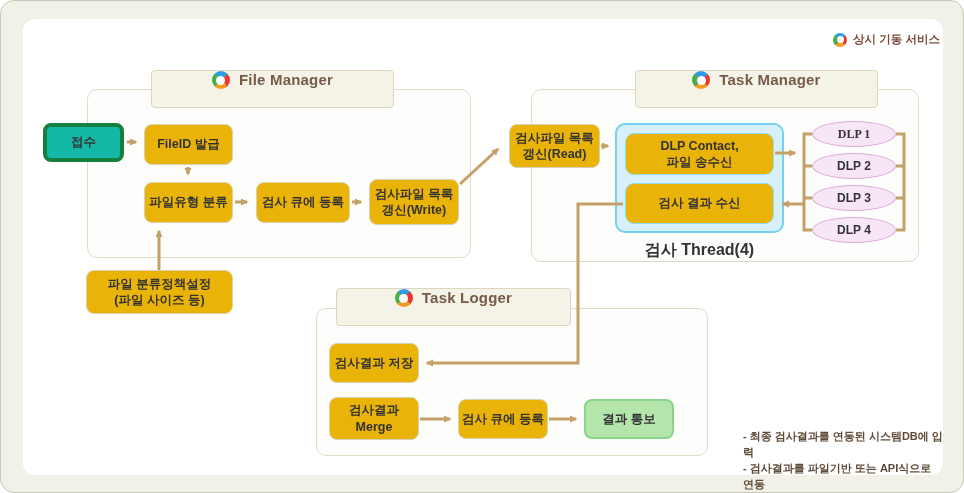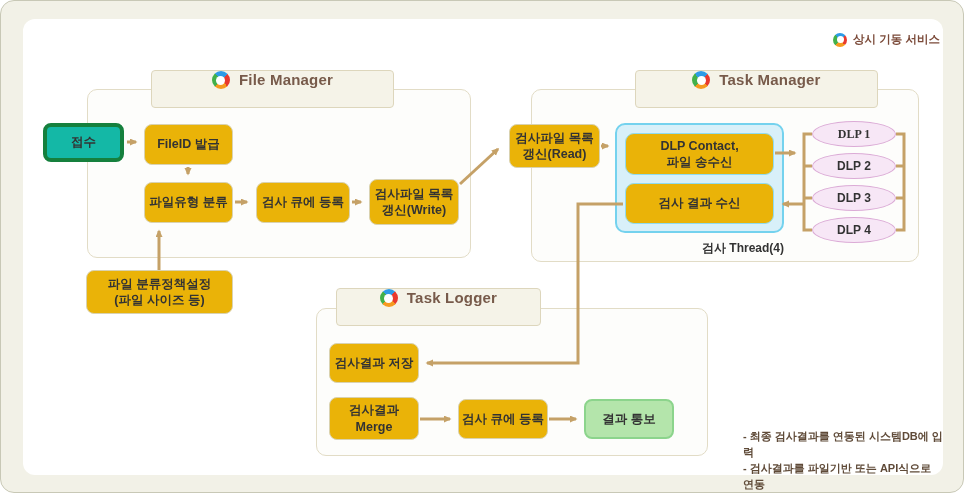--- a/index.html
+++ b/index.html
@@ -39,21 +39,21 @@
     position:absolute; background:#d8f0f9; border:2px solid #74d2ee; border-radius:10px;
   }
   .box.cyan { border:1.5px solid #90dcf0; border-radius:9px; }
   .box.green { background:#b4e5ab; border:2px solid #8cd48c; }
   .ellipse {
     position:absolute; background:#f7e7f6; border:1.5px solid #dbabd6; border-radius:50%;
     display:flex; align-items:center; justify-content:center;
     font-size:12px; font-weight:700; color:#333;
   }
   .plain-label {
-    position:absolute; text-align:right; font-size:12px; font-weight:700; color:#333;
+    position:absolute; text-align:center; font-size:16px; font-weight:700; color:#333;
   }
   .badge {
     position:absolute; display:flex; align-items:center; gap:6px;
     font-size:11.5px; font-weight:700; color:#7b4a39;
   }
   .notes {
     position:absolute; font-size:11px; font-weight:700; color:#5f4a38; line-height:1.45;
     white-space:pre-line;
   }
   svg.wires { position:absolute; left:0; top:0; pointer-events:none; }
@@ -69,21 +69,21 @@
   <div class="group" style="left:315px;top:307px;width:392px;height:148px;"></div>
 
   <div class="pill" style="left:150px;top:69px;width:243px;height:38px;">
     <span class="ring"></span>
     <span>File Manager</span>
   </div>
   <div class="pill" style="left:602px;top:69px;width:243px;height:38px;margin-left:32px;">
     <span class="ring"></span>
     <span>Task Manager</span>
   </div>
-  <div class="pill" style="left:335px;top:287px;width:205px;height:38px;">
+  <div class="pill" style="left:335px;top:287px;width:235px;height:38px;">
     <span class="ring"></span>
     <span>Task Logger</span>
   </div>
 
   <div class="badge" style="left:832px;top:31px;">
     <span class="ring small"></span>
     <span>상시 기동 서비스</span>
   </div>
 
   <div class="box blue" style="left:42px;top:122px;width:81px;height:39px;">접수</div>

